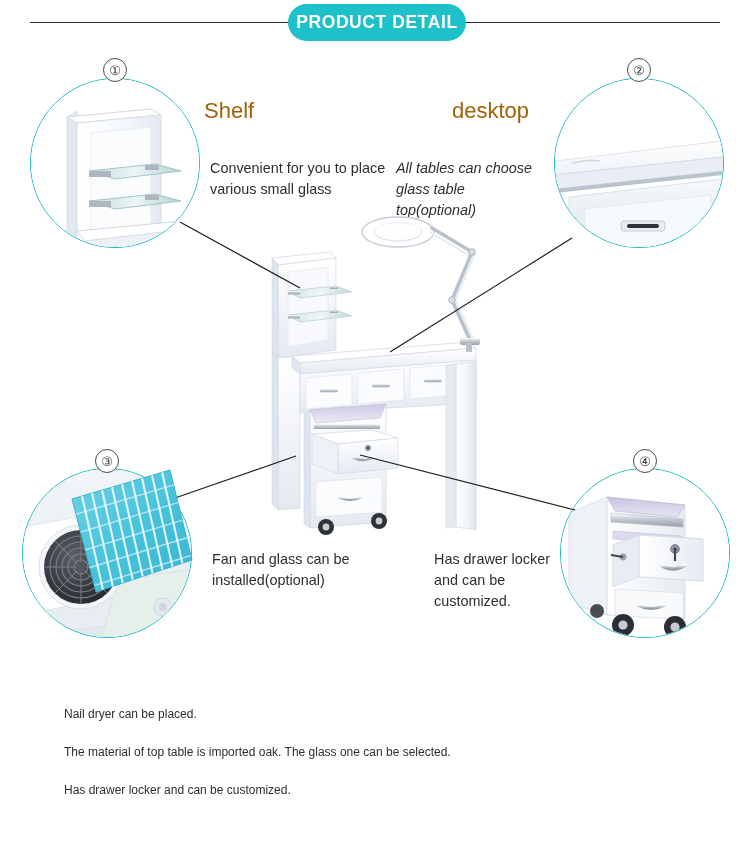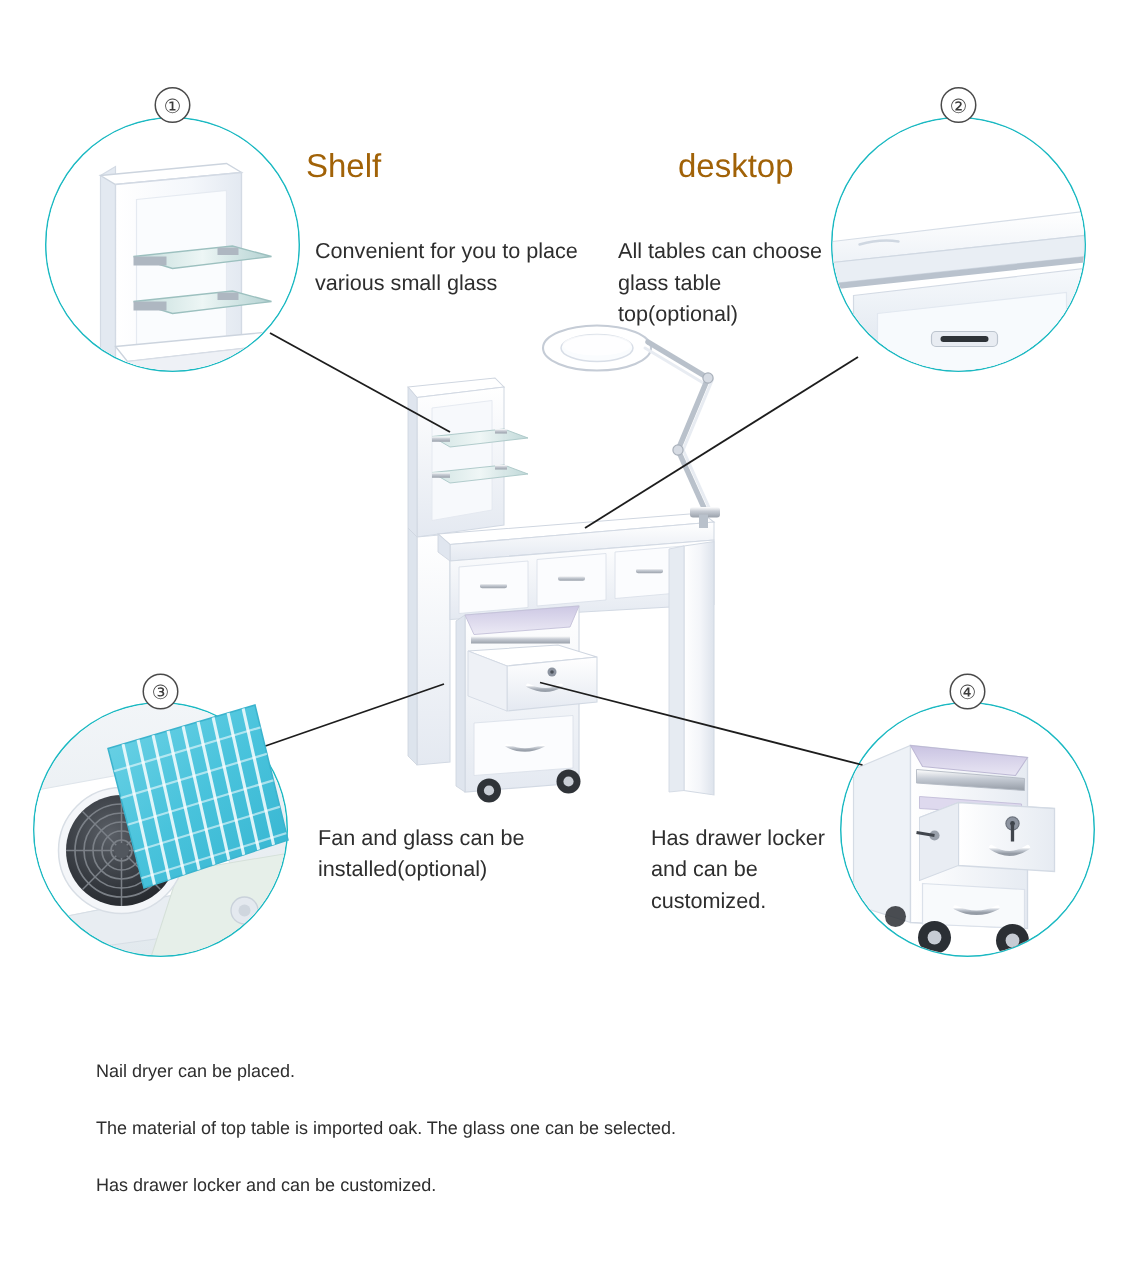--- a/index.html
+++ b/index.html
@@ -95,21 +95,21 @@
   #heading-shelf   { left: 204px; top: 98px; }
   #heading-desktop { left: 452px; top: 98px; }
 
   .callout-text {
     position: absolute;
     font-size: 14.4px;
     line-height: 21px;
     color: #2e2e2e;
   }
   #text-shelf   { left: 210px; top: 158px; width: 200px; }
-  #text-desktop { left: 412px; top: 158px; width: 140px; }
+  #text-desktop { left: 396px; top: 158px; width: 140px; font-style: italic; }
   #text-fan     { left: 212px; top: 549px; width: 180px; }
   #text-drawer  { left: 434px; top: 549px; width: 130px; }
 
   .bottom-line {
     position: absolute;
     left: 64px;
     font-size: 12px;
     color: #2e2e2e;
     white-space: nowrap;
   }
@@ -128,20 +128,25 @@
     pointer-events: none;
   }
   #connector-layer { z-index: 4; }
   #product-layer   { z-index: 1; }
 </style>
 </head>
 <body>
 
 <div id="page">
 
+  <div id="header">
+    <div class="hdr-rule" id="hdr-rule-left"></div>
+    <div class="hdr-rule" id="hdr-rule-right"></div>
+    <div id="product-pill">PRODUCT DETAIL</div>
+  </div>
 
   <svg class="overlay" id="product-layer" viewBox="0 0 750 851">
     <defs>
       <linearGradient id="gWhiteV" x1="0" y1="0" x2="1" y2="0">
         <stop offset="0" stop-color="#ffffff"></stop>
         <stop offset="0.55" stop-color="#f3f5f9"></stop>
         <stop offset="1" stop-color="#dde3ec"></stop>
       </linearGradient>
       <linearGradient id="gWhiteH" x1="0" y1="0" x2="0" y2="1">
         <stop offset="0" stop-color="#ffffff"></stop>

